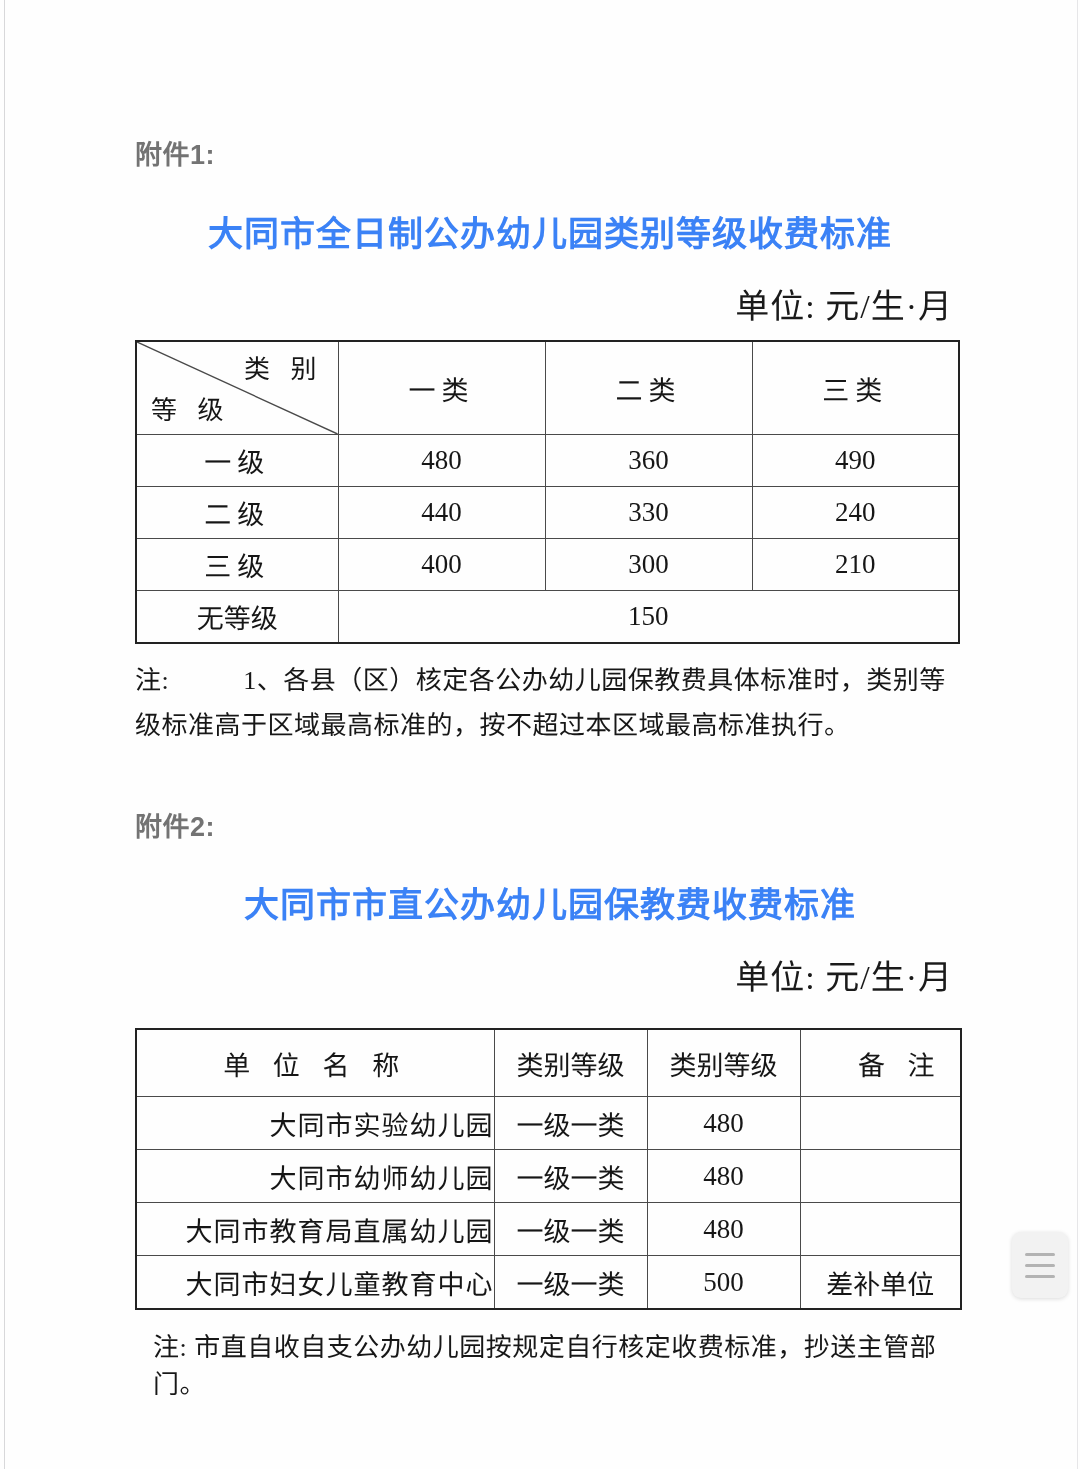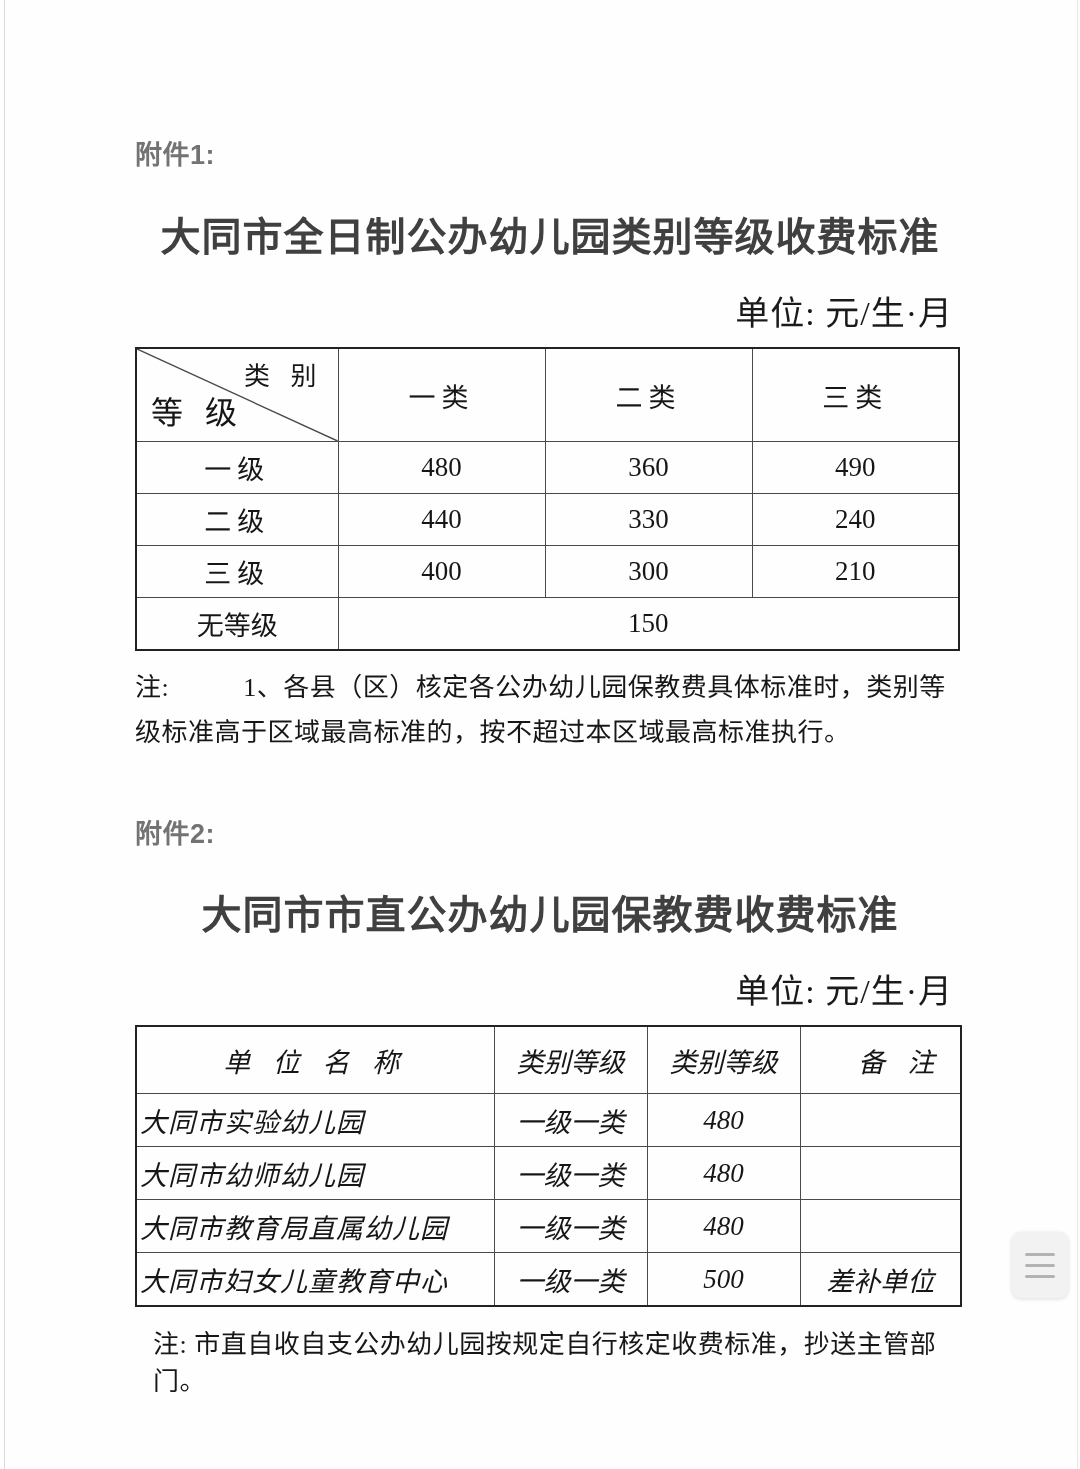--- a/index.html
+++ b/index.html
@@ -45,25 +45,25 @@
     font-family: "Liberation Sans", "DejaVu Sans", sans-serif;
     font-size: 27px;
     font-weight: bold;
     letter-spacing: 0.5px;
     color: #737373;
   }
 
   
   .doc-title {
     font-family: "Liberation Sans", "DejaVu Sans", sans-serif;
-    font-size: 40px;
+    font-size: 35px;
     font-weight: bold;
     text-align: center;
     letter-spacing: 1px;
-    color: #404040;
+    color: #3b82f6;
     white-space: nowrap;
   }
   .unit-line {
     font-size: 34px;
     text-align: right;
     letter-spacing: 1px;
     color: #1a1a1a;
     font-family: "Liberation Serif", "DejaVu Serif", serif;
   }
 
@@ -104,43 +104,43 @@
     position: absolute;
     right: 14px;
     top: 6px;
     font-size: 26px;
     letter-spacing: 7px;
   }
   .corner .corner-grade {
     position: absolute;
     left: 14px;
     bottom: 8px;
-    font-size: 32px;
+    font-size: 26px;
     letter-spacing: 7px;
   }
 
   .num { font-family: "Liberation Serif", "DejaVu Serif", serif; font-size: 28px; }
   .cn-sp { letter-spacing: 6px; }
 
   
   .notes {
     font-size: 26px;
     line-height: 45px;
     color: #171717;
     letter-spacing: 0.5px;
   }
   .note-p { margin: 0; text-indent: 0; }
   .note-indent { display: inline-block; width: 74px; }
   .note-indent-2 { display: inline-block; width: 54px; }
 
   .t2 td { height: 52px; }
   .t2 tr.head td { height: 66px; }
   .t2 td.name-cell {
-    text-align: left;
-    padding-left: 3px;
+    text-align: right;
+    padding-left: 20px;
     letter-spacing: 1px;
   }
 
   .foot-note {
     font-size: 26px;
     color: #171717;
     letter-spacing: 0.5px;
   }
 
   
@@ -233,21 +233,21 @@
     <div class="notes" style="margin-top:14px;">
       <p class="note-p"><span>注:</span><span class="note-indent"></span><span>1、各县（区）核定各公办幼儿园保教费具体标准时，类别等级标准高于区域最高标准的，按不超过本区域最高标准执行。</span></p>
     </div>
 
     <div class="attach-label" style="margin-top:57px;">附件2:</div>
 
     <div class="doc-title" style="margin-top:32px;">大同市市直公办幼儿园保教费收费标准</div>
 
     <div class="unit-line" style="margin-top:23px; padding-right:12px;">单位: 元/生·月</div>
 
-    <table class="doc-table t2" style="margin-top:12px;font-style:italic;">
+    <table class="doc-table t2" style="margin-top:29px;">
       <colgroup>
         <col style="width:358px;">
         <col style="width:153px;">
         <col style="width:153px;">
         <col style="width:161px;">
       </colgroup>
       <tbody>
         <tr class="head">
           <td style="letter-spacing:8px;">单 位 名 称</td>
           <td>类别等级</td>

